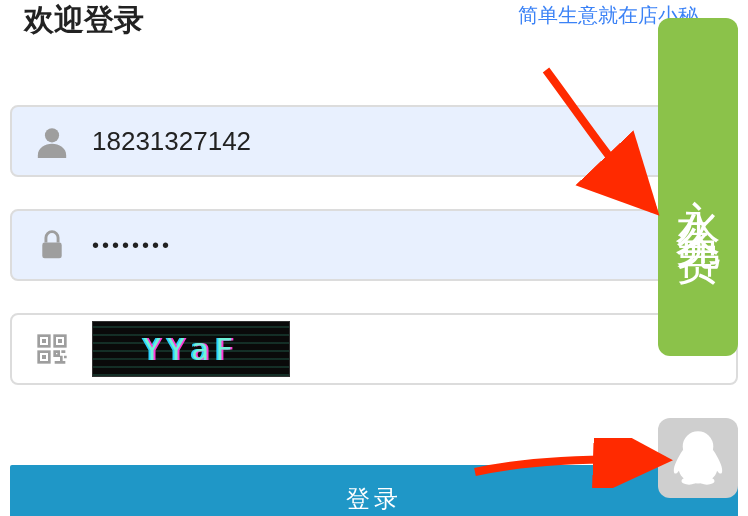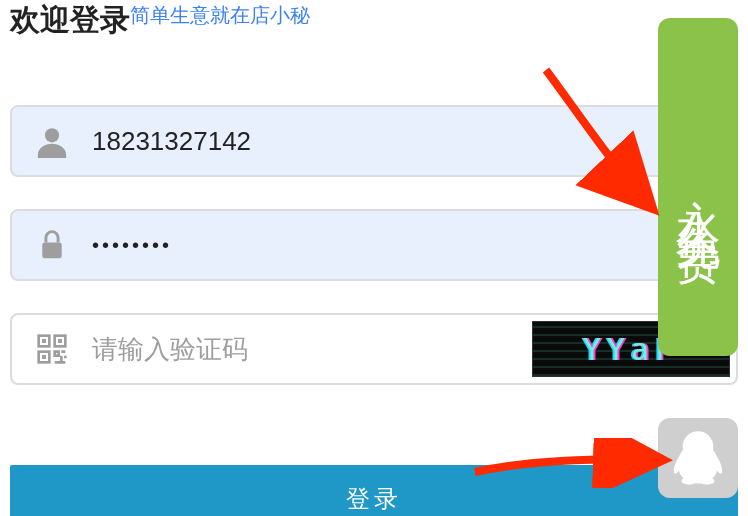--- a/index.html
+++ b/index.html
@@ -6,23 +6,23 @@
   body {
     font-family: "Microsoft YaHei", Arial, sans-serif;
     background: #fff;
     width: 748px;
     height: 516px;
     position: relative;
     overflow: hidden;
   }
   .header {
     display: flex;
-    justify-content: flex-start;
+    justify-content: space-between;
     align-items: flex-start;
-    padding: 0 20px 0 10px;
+    padding: 0 20px 0 24px;
   }
   .title {
     font-size: 30px;
     font-weight: bold;
     color: #222;
   }
   .subtitle {
     font-size: 20px;
     color: #3b82f6;
     margin-top: 2px;
@@ -163,21 +163,20 @@
       <svg width="32" height="32" viewBox="0 0 24 24" fill="none" stroke="#9e9e9e" stroke-width="2">
         <rect x="2" y="2" width="8" height="8"></rect>
           <rect x="14" y="2" width="8" height="8"></rect>
         <rect x="2" y="14" width="8" height="8"></rect>
         <rect x="4.5" y="4.5" width="3" height="3" fill="#9e9e9e" stroke="none"></rect>
         <rect x="16.5" y="4.5" width="3" height="3" fill="#9e9e9e" stroke="none"></rect>
         <rect x="4.5" y="16.5" width="3" height="3" fill="#9e9e9e" stroke="none"></rect>
         <path d="M14 14h3v3h-3zM19 14h3M14 22h8M19 17v5M22 17v2"></path>
       </svg>
     </span>
-    <input class="field-input" type="text" placeholder="请输入验证码" style="">
     <div class="captcha-img">YYaF</div>
   </div>
 
   <button class="login-btn">登录</button>
 </div>
 
 <div class="side-banner">永久免费</div>
 
 <div class="qq-fab">
   <span>

